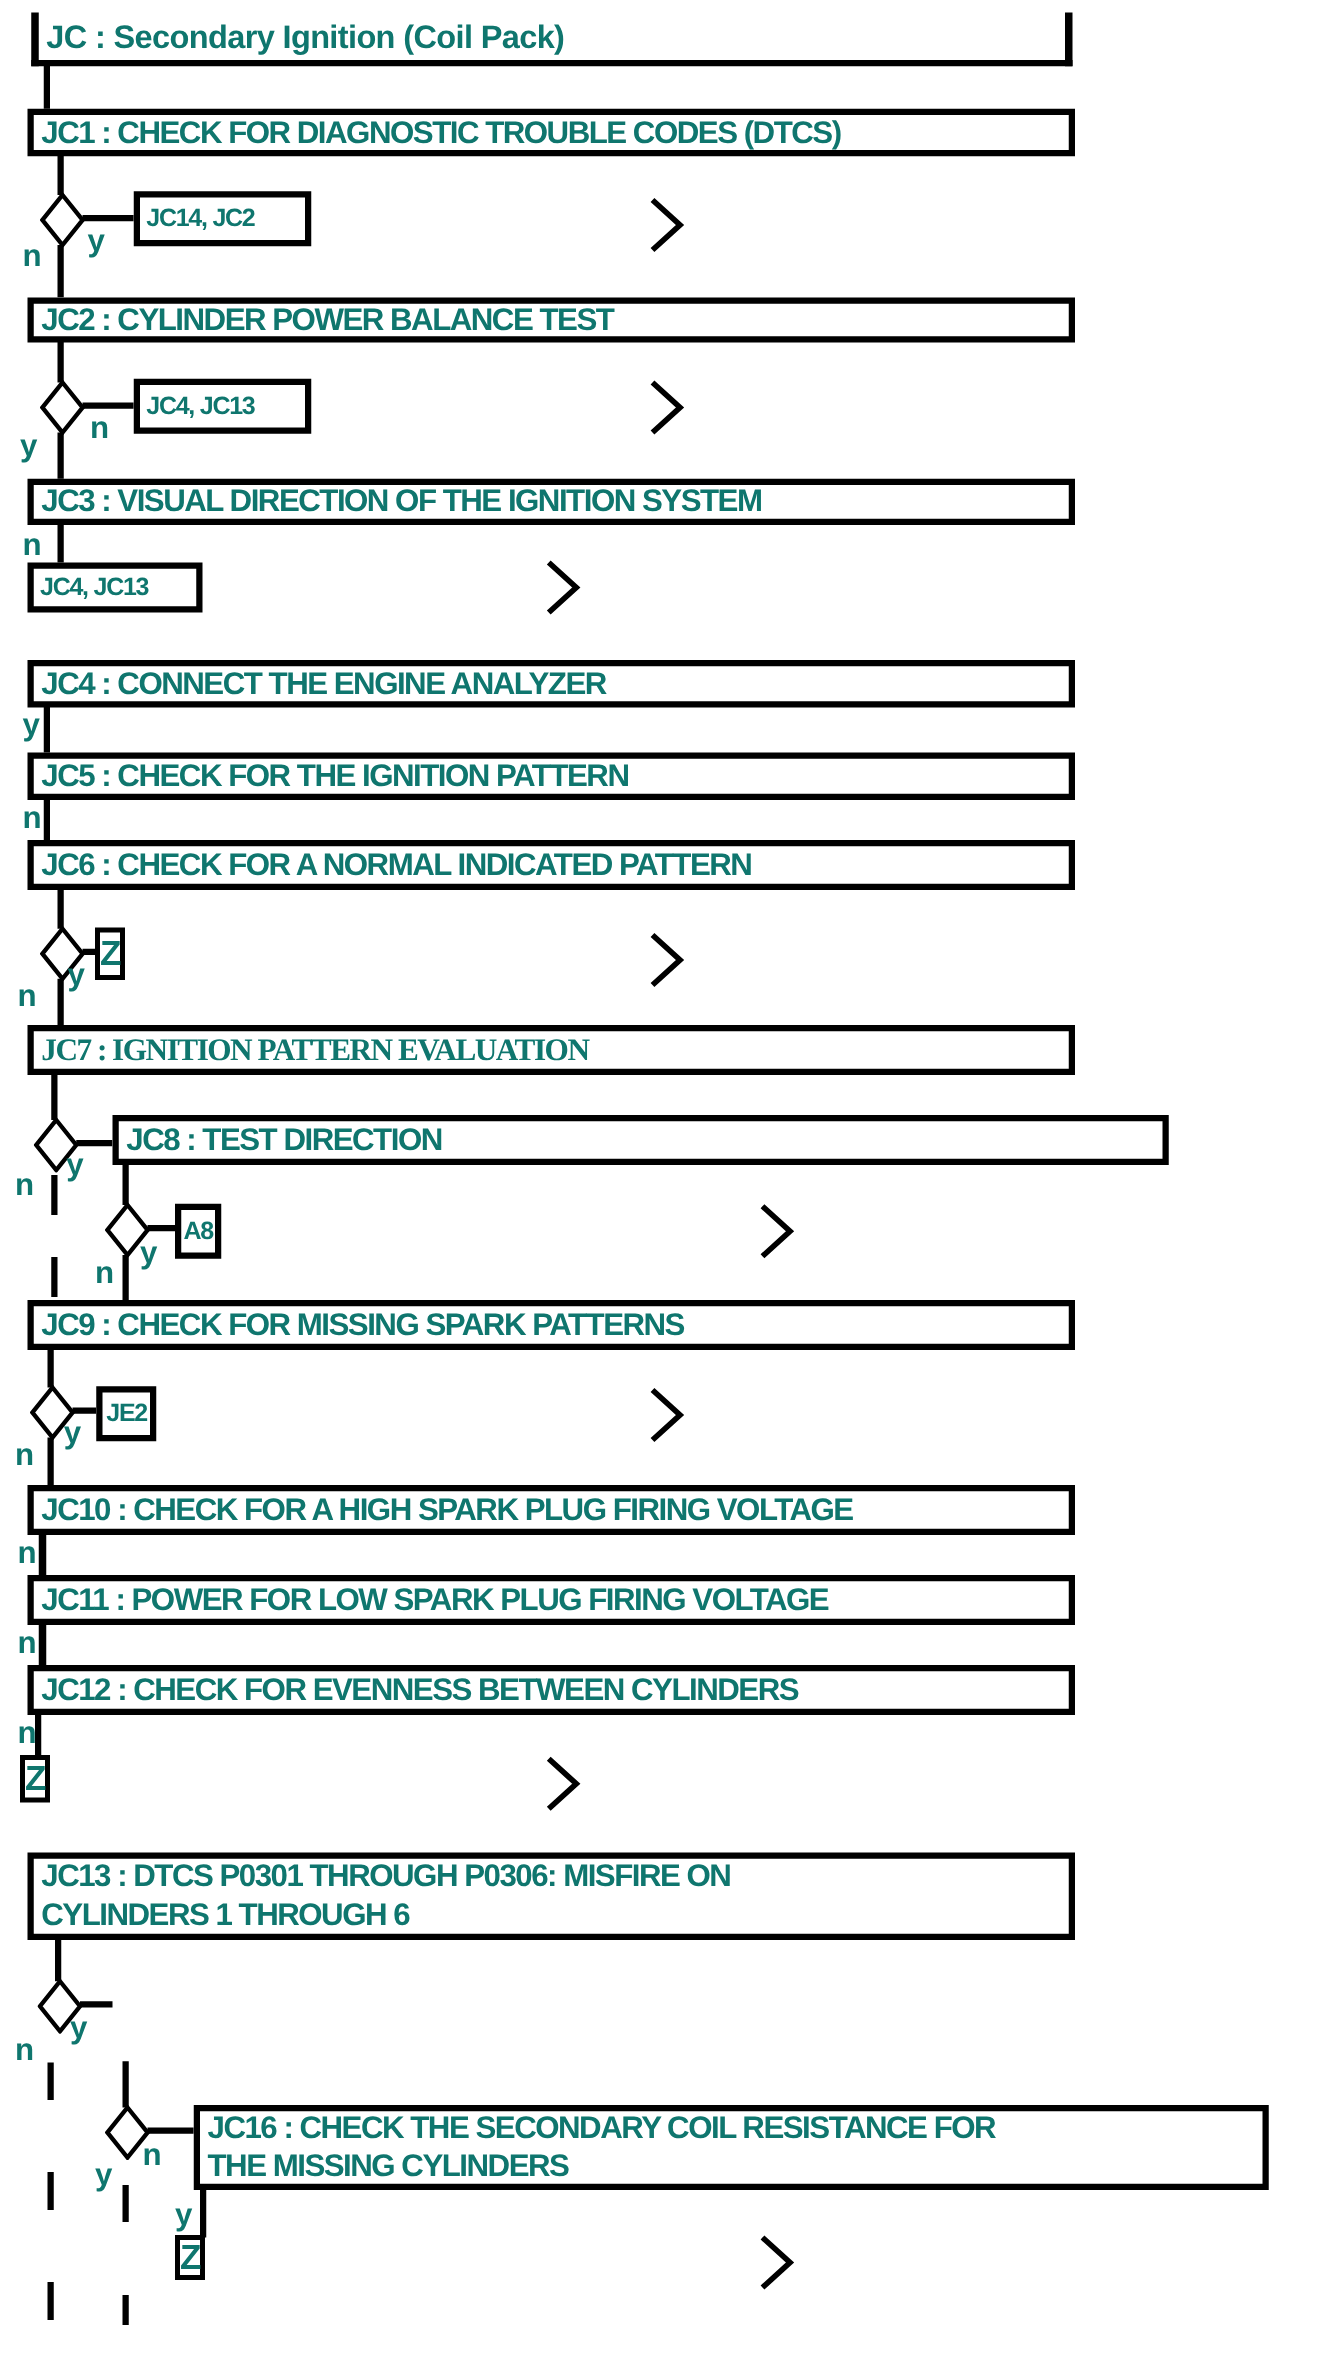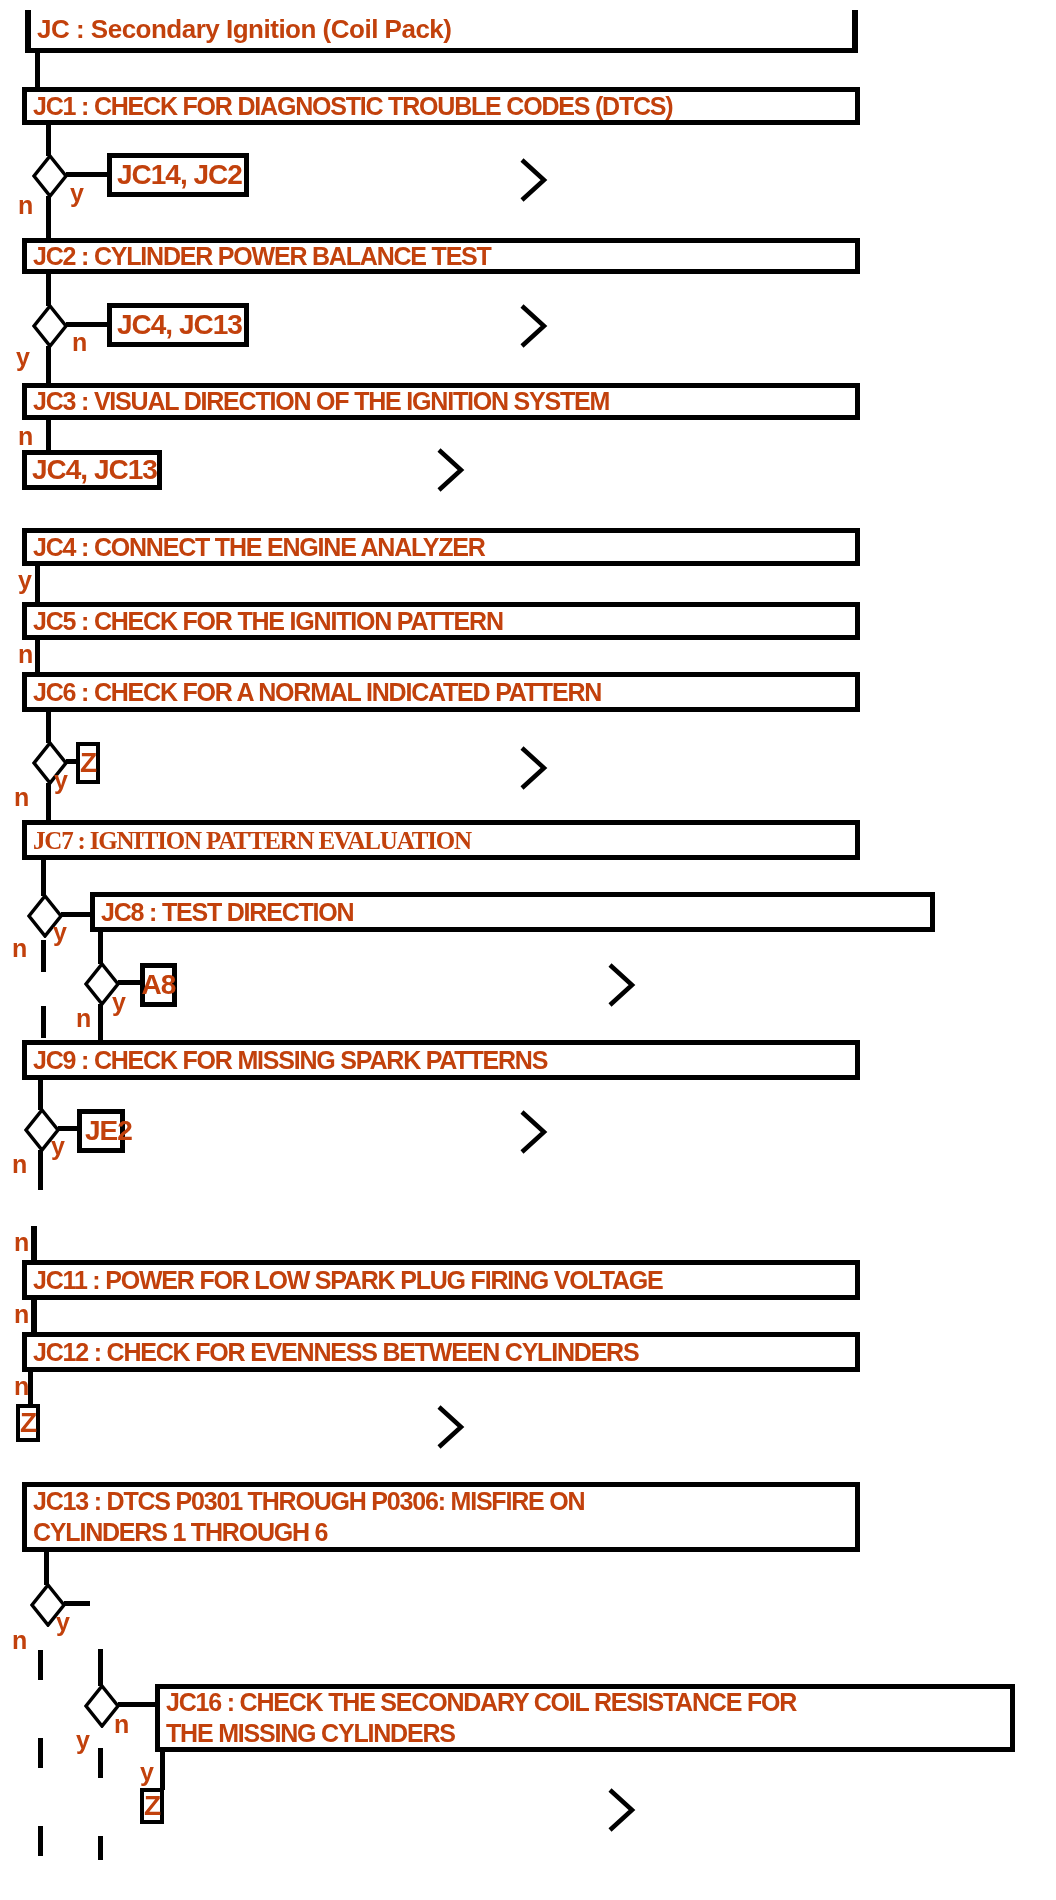--- a/index.html
+++ b/index.html
@@ -1,26 +1,26 @@
 <!DOCTYPE html>
 <html><head>
 <meta charset="utf-8">
 <style>
   html,body{margin:0;padding:0;background:#fff;}
   #canvas{position:relative;width:1056px;height:1900px;background:#fff;overflow:hidden;
-          font-family:"Liberation Sans",sans-serif;font-weight:bold;color:#c2410c;}
+          font-family:"Liberation Sans",sans-serif;font-weight:bold;color:#0f766e;}
   .title{position:absolute;left:25px;top:10px;width:833px;height:43px;box-sizing:border-box;
          border-left:6px solid #000;border-right:6px solid #000;border-bottom:5px solid #000;
          display:flex;align-items:center;padding-left:6px;font-size:26px;letter-spacing:-0.5px;}
   .pbox{position:absolute;left:22px;width:838px;box-sizing:border-box;border:5px solid #000;background:#fff;
         display:flex;align-items:center;font-size:25px;letter-spacing:-1.2px;line-height:31px;
         padding-left:6px;white-space:pre-line;}
   .jbox{position:absolute;box-sizing:border-box;border:5px solid #000;background:#fff;
         display:flex;align-items:center;justify-content:flex-start;padding-left:5px;
-        font-size:28px;letter-spacing:-1px;}
+        font-size:20px;letter-spacing:-1px;}
   .zbox{position:absolute;box-sizing:border-box;border:4px solid #000;background:#fff;
         display:flex;align-items:center;justify-content:center;font-size:28px;letter-spacing:-1px;}
   .lbl{position:absolute;font-size:25px;line-height:1;}
   .v{position:absolute;width:5px;background:#000;}
   .h{position:absolute;height:5px;background:#000;}
   .dashA{position:absolute;width:5px;background:repeating-linear-gradient(to bottom,#000 0 32px,transparent 32px 66px);}
   .dashB{position:absolute;width:5px;background:repeating-linear-gradient(to bottom,#000 0 30px,transparent 30px 88px);}
   .dia{position:absolute;width:36px;height:44px;}
   .arr{position:absolute;width:30px;height:48px;}
 </style>
@@ -147,20 +147,21 @@
   <div class="lbl" style="left:51px;top:1134px;">y</div>
   <div class="h" style="left:58px;top:1126px;width:19px;"></div>
   <div class="jbox" style="left:77px;top:1109px;width:48px;height:44px;padding-left:3px;">JE2</div>
   <div class="arr" style="left:518px;top:1108px;">
     <svg width="30" height="48">
         <polyline points="4,4 26,24 4,44" fill="none" stroke="#000" stroke-width="4.5"></polyline>
       </svg>
   </div>
   <div class="v" style="left:38px;top:1150px;height:40px;"></div>
 
+  <div class="pbox" style="top:1188px;height:40px;">JC10 : CHECK FOR A HIGH SPARK PLUG FIRING VOLTAGE</div>
   <div class="lbl" style="left:14px;top:1230px;">n</div>
   <div class="v" style="left:31px;top:1226px;height:36px;width:6px;"></div>
 
   <div class="pbox" style="top:1260px;height:40px;">JC11 : POWER FOR LOW SPARK PLUG FIRING VOLTAGE</div>
   <div class="lbl" style="left:14px;top:1302px;">n</div>
   <div class="v" style="left:31px;top:1298px;height:36px;width:6px;"></div>
 
   <div class="pbox" style="top:1332px;height:40px;">JC12 : CHECK FOR EVENNESS BETWEEN CYLINDERS</div>
   <div class="lbl" style="left:14px;top:1374px;">n</div>
   <div class="v" style="left:28px;top:1370px;height:36px;"></div>

